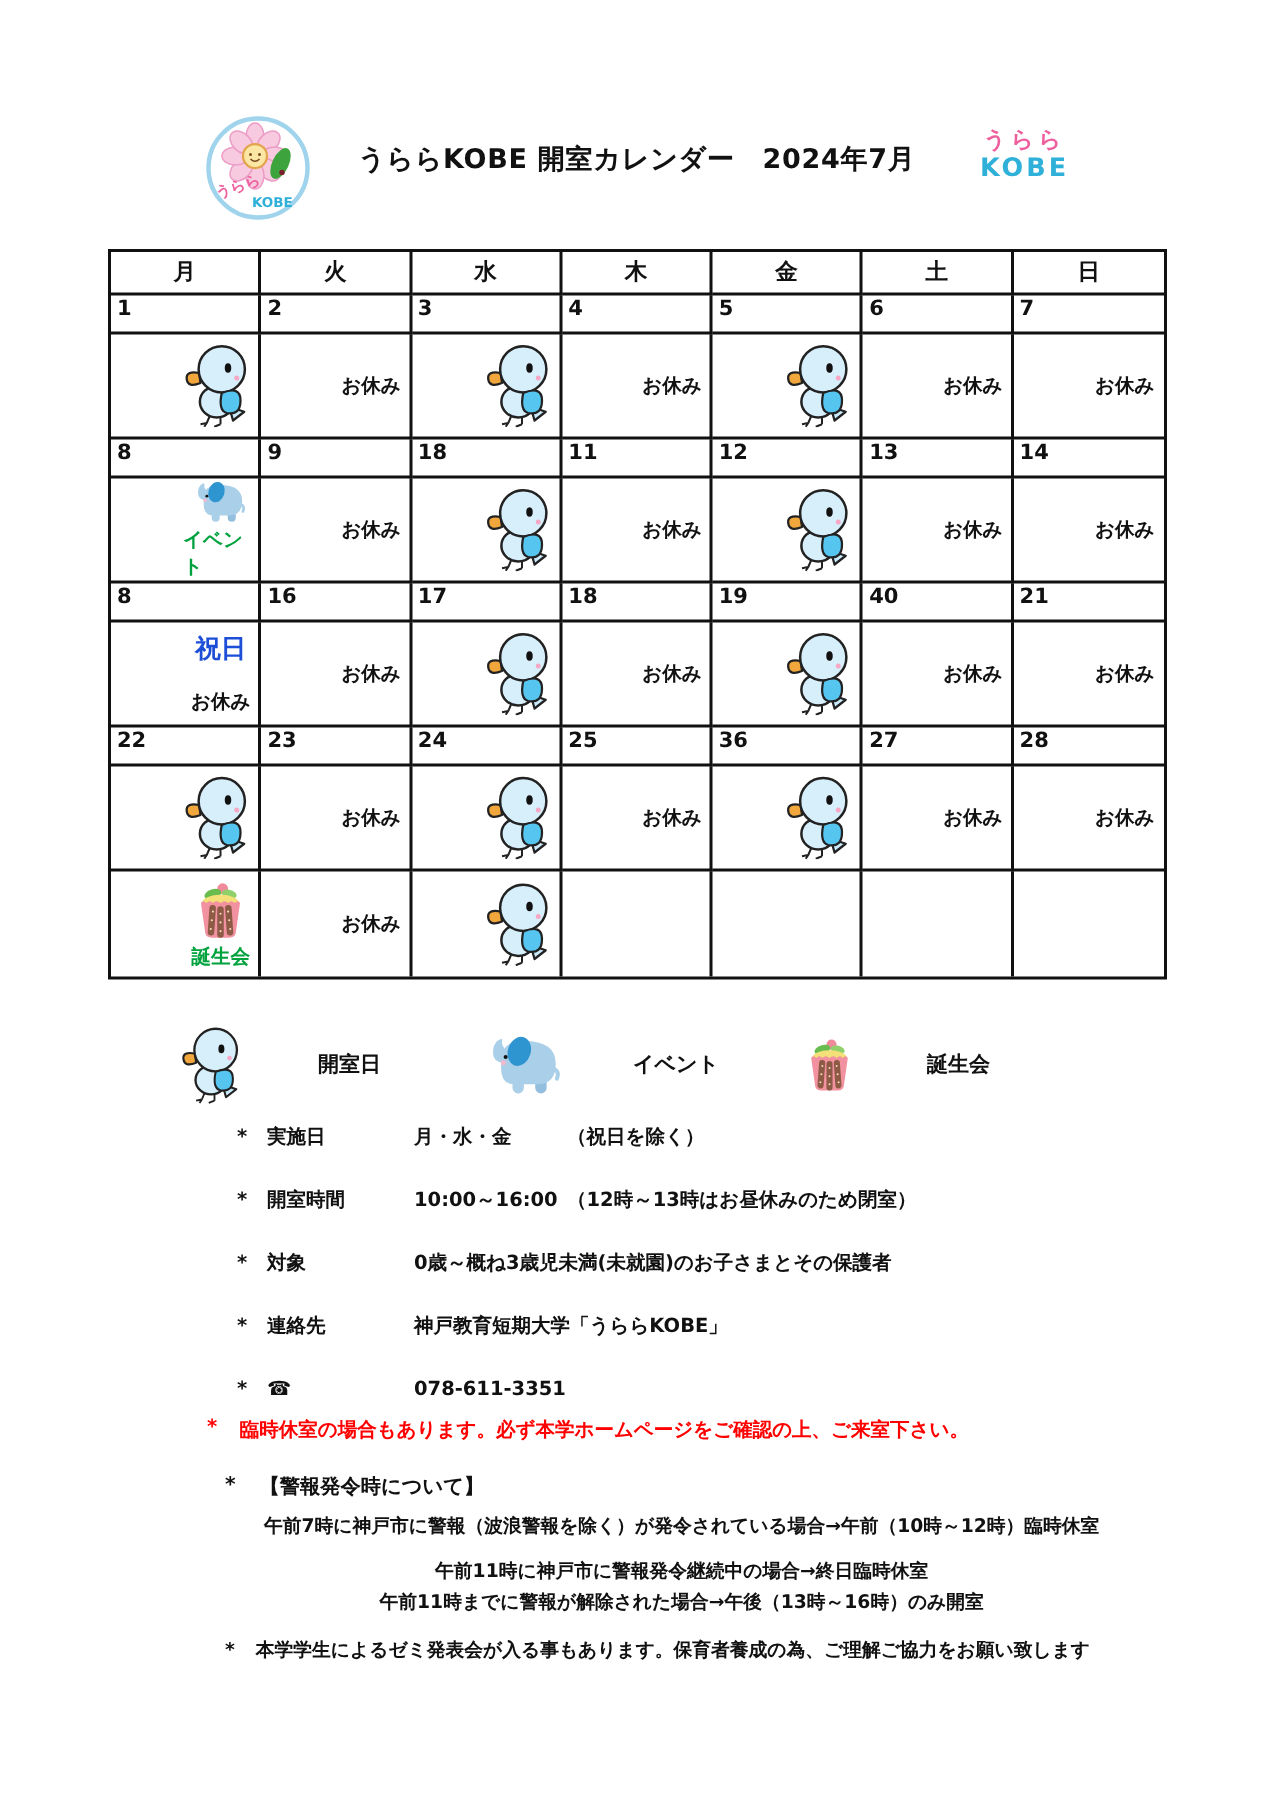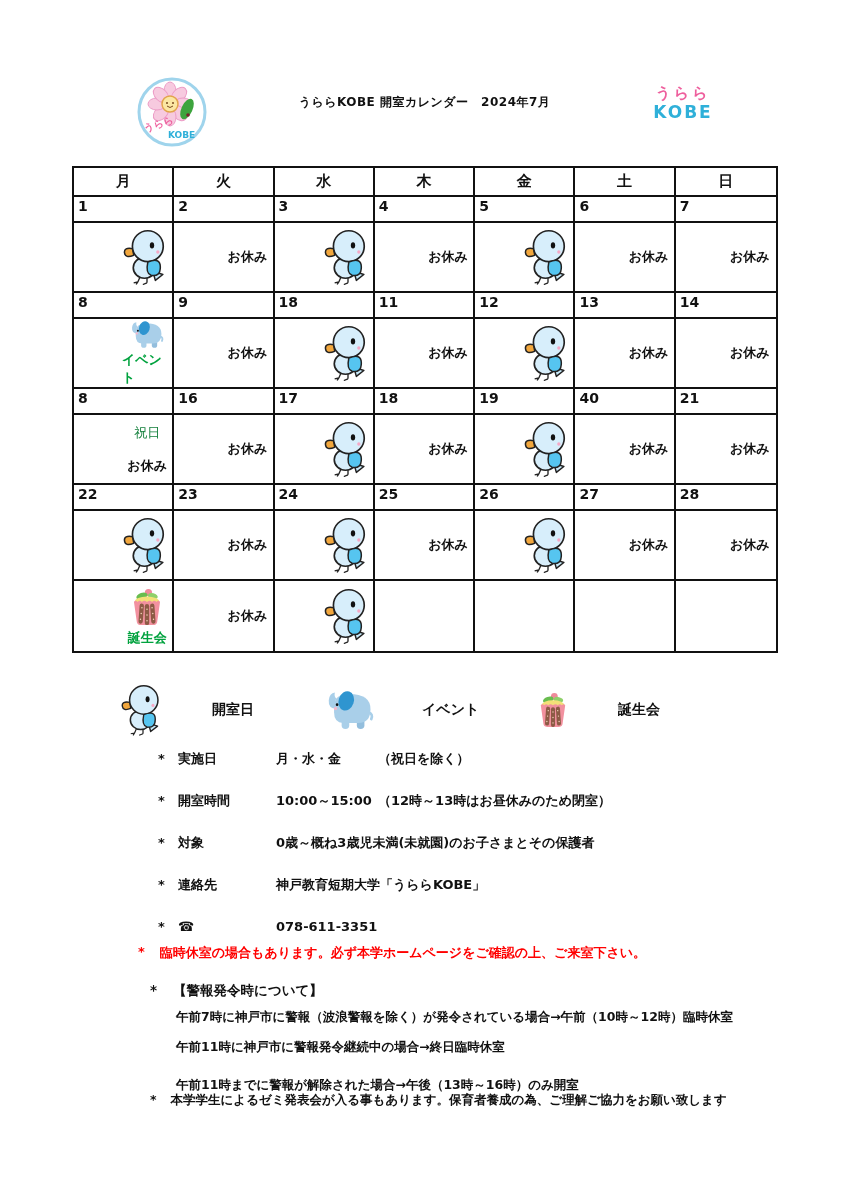--- a/index.html
+++ b/index.html
@@ -4,59 +4,59 @@
 <style>
   html,body{margin:0;padding:0;}
   body{
     width:849px;height:1200px;background:#ffffff;position:relative;overflow:hidden;
     font-family:"DejaVu Sans","Liberation Sans",sans-serif;color:#111;
   }
   .abs{position:absolute;}
 
   
   #logo-left{top:76px;left:136px;width:72px;height:72px;}
-  #page-title{top:94px;left:0;width:100%;text-align:center;font-size:12px;font-weight:bold;letter-spacing:.5px;}
+  #page-title{top:94px;left:0;width:100%;text-align:center;font-size:18px;font-weight:bold;letter-spacing:.5px;}
   #logo-right{top:84px;left:640px;width:86px;text-align:center;font-weight:bold;line-height:1.2;}
   #logo-right .lr1{color:#ee5f9d;font-size:15px;letter-spacing:3px;display:block;}
   #logo-right .lr2{color:#2fb0d9;font-size:17px;letter-spacing:2px;display:block;}
 
   
   #calendar{top:166px;left:72px;width:706px;border:2px solid #111;box-sizing:border-box;background:#fff;}
   .cal-row{display:grid;grid-template-columns:repeat(7,1fr);}
   .cal-cell{border-right:2px solid #111;border-bottom:2px solid #111;box-sizing:border-box;overflow:hidden;}
   .cal-cell:last-child{border-right:none;}
   #calendar .cal-row:last-child .cal-cell{border-bottom:none;}
   .head-cell{height:29px;display:flex;align-items:center;justify-content:center;font-weight:bold;font-size:15px;}
   .date-cell{height:26px;font-weight:bold;font-size:14px;padding:2px 0 0 4px;line-height:1;}
   .content-cell{height:70px;display:flex;flex-direction:column;align-items:center;justify-content:center;padding-left:48px;}
   .content-cell.holiday{justify-content:center;gap:15px;}
   .closed-label{font-weight:bold;font-size:13px;}
-  .holiday-label{color:#15803d;font-weight:normal;font-size:13px;}
+  .holiday-label{color:#1d4ed8;font-weight:bold;font-size:17px;}
   .green-label{color:#00a23e;font-weight:bold;font-size:13px;margin-top:1px;}
 
   
   #legend{top:682px;left:72px;width:706px;height:56px;}
   .legend-item{position:absolute;top:0;height:56px;display:flex;align-items:center;gap:10px;}
   .legend-label{font-weight:bold;font-size:14px;padding-left:36px;}
 
   
   #info-list{top:750px;left:158px;width:620px;font-weight:bold;font-size:13px;}
   .info-row{display:flex;margin-bottom:25px;line-height:17px;}
   .info-row .b{width:20px;flex:0 0 20px;}
   .info-row .lab{width:98px;flex:0 0 98px;}
   .info-row .val{min-width:100px;}
   .info-row .note{margin-left:2px;text-align:right;}
 
   
   #closure-note{top:944px;left:138px;color:#ff0000;font-weight:bold;font-size:13px;display:flex;gap:15px;}
   #alert-title{top:982px;left:150px;font-weight:bold;font-size:13.5px;display:flex;gap:16px;}
   #alert-lines{top:1008px;left:176px;font-weight:bold;font-size:12.5px;}
-  .alert-line{line-height:17px;}
+  .alert-line{line-height:17px;text-align:center;}
   .alert-line:nth-child(1){margin-bottom:13px;}
-  .alert-line:nth-child(2){margin-bottom:21px;}
+  .alert-line:nth-child(2){margin-bottom:4px;}
   #seminar-note{top:1092px;left:150px;font-weight:bold;font-size:12.5px;display:flex;gap:14px;}
 </style>
 </head>
 <body>
 
 <svg width="0" height="0" style="position:absolute" aria-hidden="true">
   <defs>
     <symbol id="sym-bird" viewBox="0 0 60 66">
       <path d="M22 56 L19 63 M19 63 L14 64 M19 63 L17 66" stroke="#222" stroke-width="1.6" fill="none"></path>
       <path d="M30 58 L30 64 M30 64 L25 66" stroke="#222" stroke-width="1.6" fill="none"></path>
@@ -254,21 +254,21 @@
       </div>
       <div class="cal-cell content-cell">
         <span class="closed-label">お休み</span>
       </div>
     </div>
     <div class="cal-row">
       <div class="cal-cell date-cell">22</div>
       <div class="cal-cell date-cell">23</div>
       <div class="cal-cell date-cell">24</div>
       <div class="cal-cell date-cell">25</div>
-      <div class="cal-cell date-cell">26</div>
+      <div class="cal-cell date-cell">36</div>
       <div class="cal-cell date-cell">27</div>
       <div class="cal-cell date-cell">28</div>
     </div>
     <div class="cal-row">
       <div class="cal-cell content-cell">
         <svg width="50" height="56">
           <use href="#sym-bird"></use>
         </svg>
       </div>
       <div class="cal-cell content-cell">
@@ -340,21 +340,21 @@
 <div id="info-list" class="abs">
     <div class="info-row">
       <span class="b">*</span>
       <span class="lab">実施日</span>
       <span class="val">月・水・金</span>
       <span class="note">（祝日を除く）</span>
     </div>
     <div class="info-row">
       <span class="b">*</span>
       <span class="lab">開室時間</span>
-      <span class="val">10:00～15:00</span>
+      <span class="val">10:00～16:00</span>
       <span class="note">（12時～13時はお昼休みのため閉室）</span>
     </div>
     <div class="info-row">
       <span class="b">*</span>
       <span class="lab">対象</span>
       <span class="val">0歳～概ね3歳児未満(未就園)のお子さまとその保護者</span>
     </div>
     <div class="info-row">
       <span class="b">*</span>
       <span class="lab">連絡先</span>

